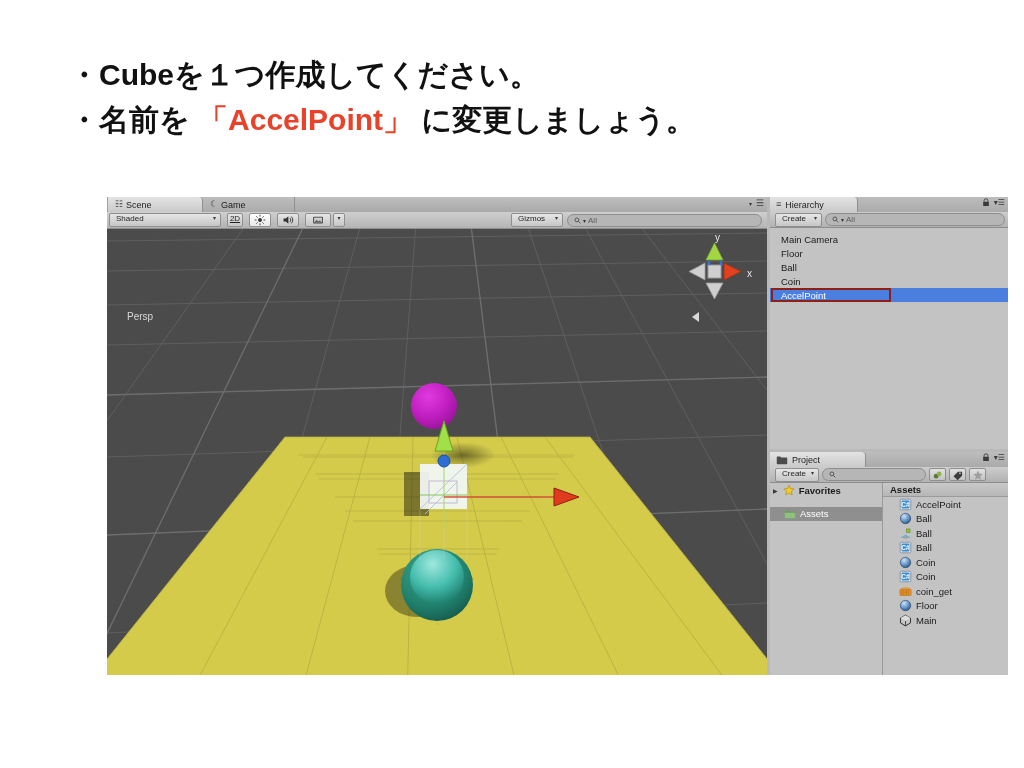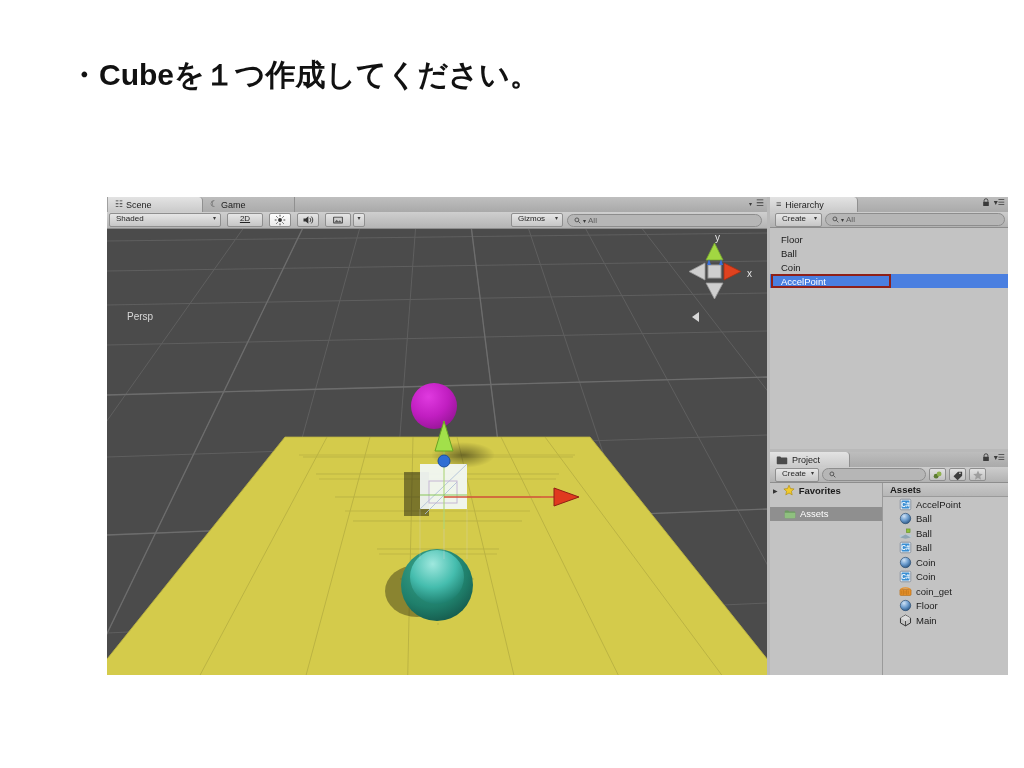--- a/index.html
+++ b/index.html
@@ -210,20 +210,21 @@
     display:flex; align-items:center; gap:4px;
   }
 </style>
 </head>
 <body>
 
 <div id="page">
 
   <div class="slide-text">
     <span class="slide-line">・Cubeを１つ作成してください。</span>
+    <span class="slide-line"><span>・名前を </span><span class="accent">「AccelPoint」</span><span> に変更しましょう。</span></span>
   </div>
 
   <div id="unity">
 
     <div id="scene-pane">
 
       <div class="tabstrip">
         <div class="tab active" style="left:0; width:96px;">
           <span class="tab-ico">☷</span>
           <span>Scene</span>
@@ -237,21 +238,21 @@
           <span>☰</span>
         </div>
       </div>
 
       <div class="toolbar">
         <div class="tb-btn tb-drop" style="width:112px;">
           <span>Shaded</span>
           <span class="caret">▾</span>
         </div>
         <div class="tb-sep"></div>
-        <div class="tb-btn" style="width:36px;text-decoration:underline;">
+        <div class="tb-btn" style="width:16px;text-decoration:underline;">
           <span>2D</span>
         </div>
         <div class="tb-sep"></div>
         <div class="tb-btn pressed" style="width:22px;">
           <svg class="ico" viewBox="0 0 16 16">
             <circle cx="8" cy="8" r="2.6" fill="#333"></circle>
             <g stroke="#333" stroke-width="1.2">
               <line x1="8" y1="1" x2="8" y2="3.4"></line>
                 <line x1="8" y1="12.6" x2="8" y2="15"></line>
               <line x1="1" y1="8" x2="3.4" y2="8"></line>
@@ -476,38 +477,41 @@
               <line x1="10" y1="10" x2="14.5" y2="14.5" stroke="#4b4b4b" stroke-width="2"></line>
             </svg>
             <span class="caret">▾</span>
             <span>All</span>
           </div>
         </div>
 
         <div class="panel-body">
           <div style="height:4px"></div>
           <div class="h-row">
+            <span>Main Camera</span>
+          </div>
+          <div class="h-row">
             <span>Floor</span>
           </div>
           <div class="h-row">
             <span>Ball</span>
           </div>
           <div class="h-row">
             <span>Coin</span>
           </div>
           <div class="h-row selected">
             <span>AccelPoint</span>
             <span class="h-highlight"></span>
           </div>
         </div>
       </div>
 
       <div class="panel" id="project">
         <div class="panel-tabstrip">
-          <div class="panel-tab" style="width:80px;">
+          <div class="panel-tab" style="width:96px;">
             <svg class="ico" viewBox="0 0 16 14">
               <path d="M1 3.2a1 1 0 0 1 1-1h3.6l1.3 1.5H14a1 1 0 0 1 1 1v7a1 1 0 0 1-1 1H2a1 1 0 0 1-1-1z" fill="#4b4b4b"></path>
             </svg>
             <span>Project</span>
           </div>
           <div class="panel-right-icons">
             <svg width="8" height="9" viewBox="0 0 12 14">
               <path d="M3 6V4.2a3 3 0 0 1 6 0V6" fill="none" stroke="#3b3b3b" stroke-width="1.4"></path>
               <rect x="1.6" y="6" width="8.8" height="6.6" rx="1" fill="#3b3b3b"></rect>
             </svg>

